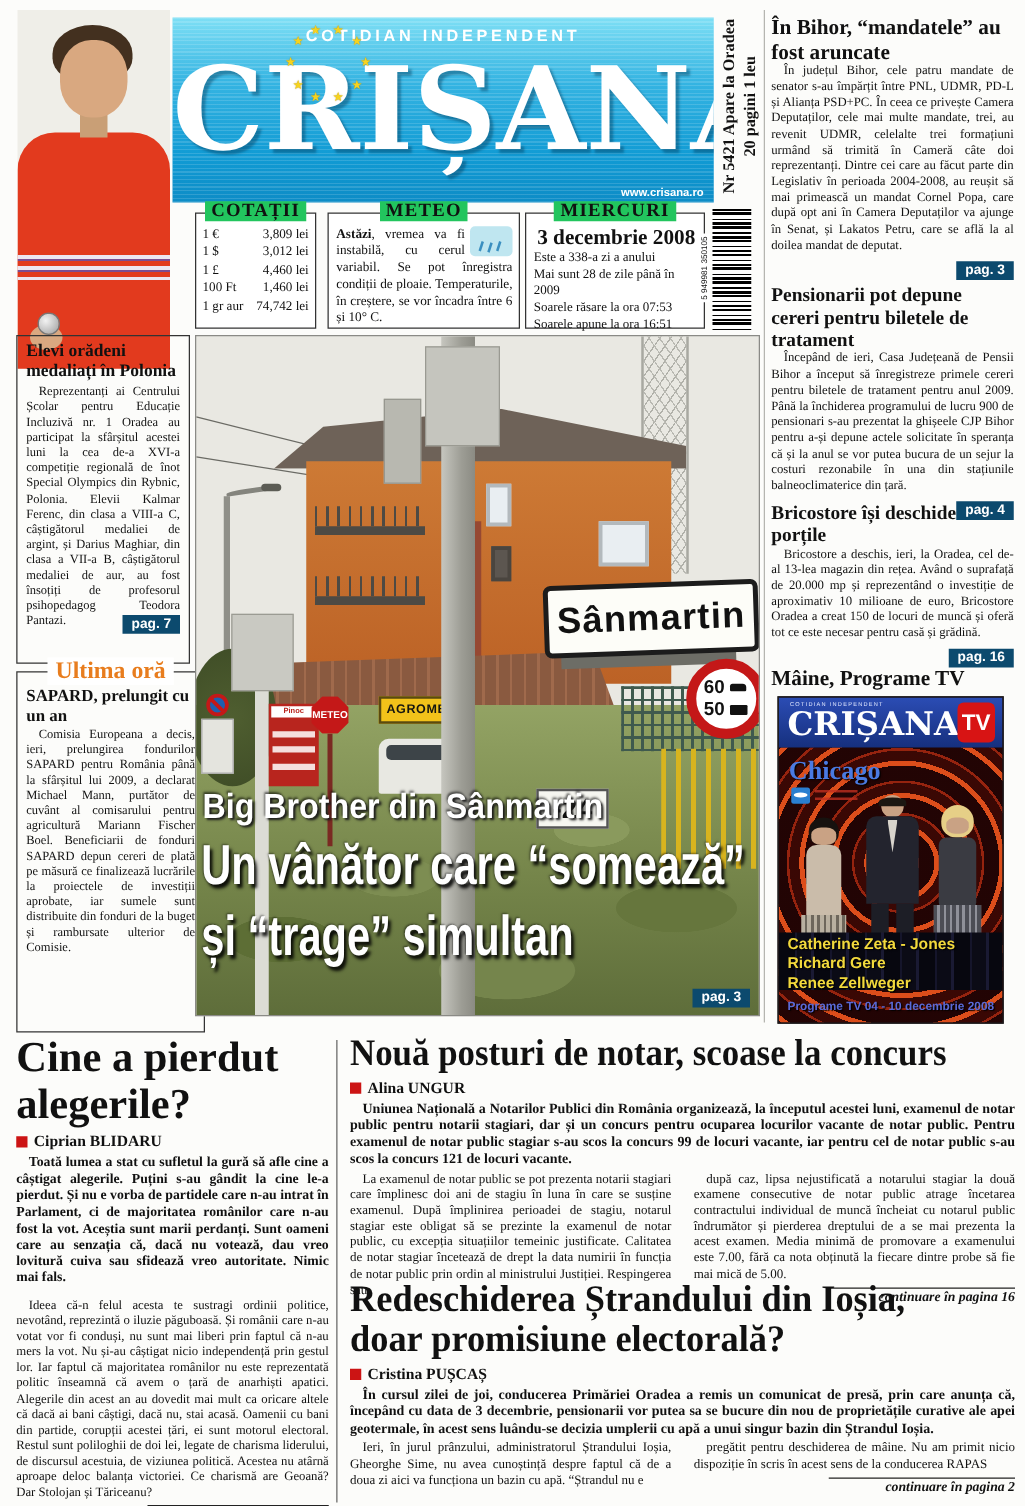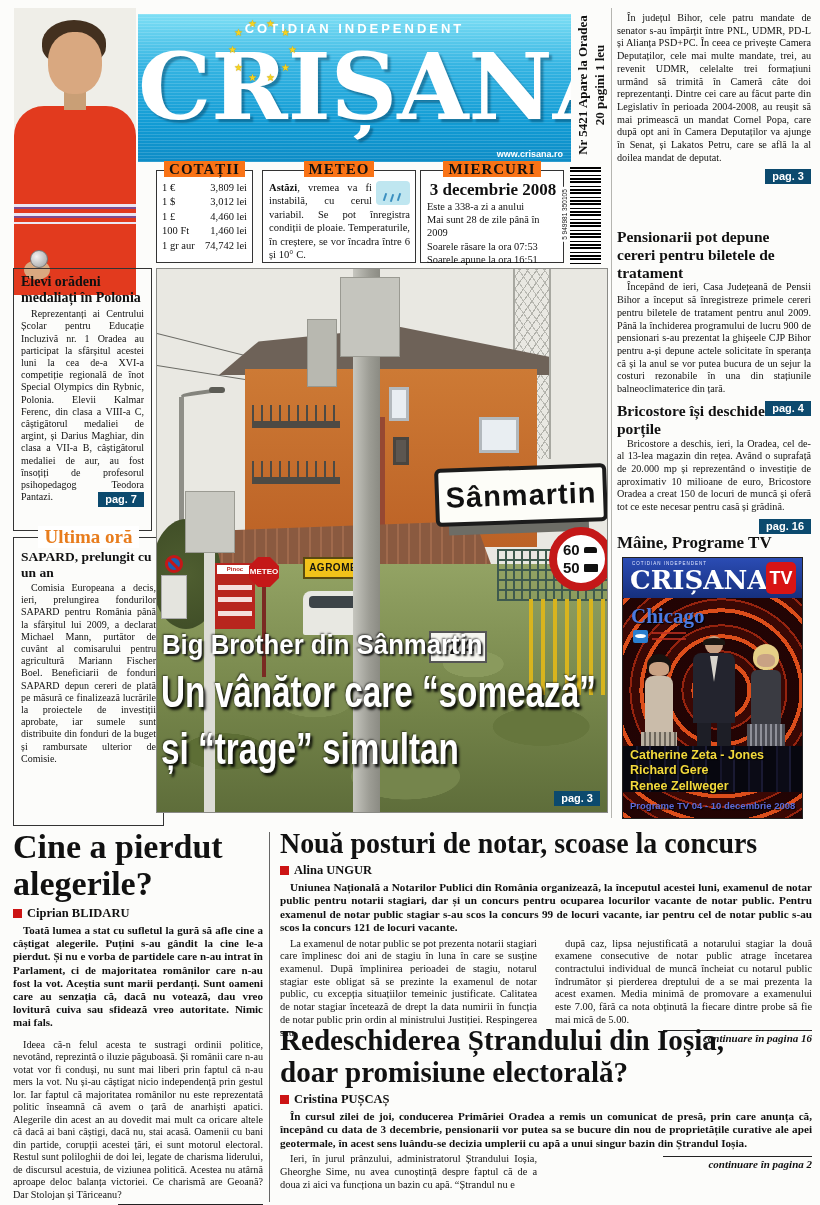--- a/index.html
+++ b/index.html
@@ -37,21 +37,21 @@
      font-weight:bold;font-size:9px;z-index:4;}
 
   .edition{left:574px;top:160px;width:150px;transform:rotate(-90deg);transform-origin:top left;
      font-weight:bold;font-size:13px;line-height:17px;text-align:center;white-space:nowrap;}
 
   .vline-right{left:611px;top:8px;width:1px;height:810px;background:#b5b5b0;}
 
   
   .infobox{border:1px solid #333;position:absolute;background:#fff;}
   .boxhead{position:absolute;top:-10px;left:0;right:0;text-align:center;font-weight:bold;font-size:15px;letter-spacing:1px;}
-  .boxhead span{background:#f97316;padding:0 5px;}
+  .boxhead span{background:#22c55e;padding:0 5px;}
   .cotatii{left:156px;top:170px;width:97px;height:93px;padding:10px 5px 2px 5px;}
   .cot-row{display:flex;justify-content:space-between;font-size:10.5px;line-height:14.4px;}
   .meteo{left:262px;top:170px;width:154px;height:93px;padding:10px 5px 2px 6px;}
   .meteo-text{font-size:10.6px;line-height:13.4px;text-align:justify;}
   .meteo-cloud{float:right;width:34px;height:24px;margin:0 0 2px 4px;border-radius:4px;
      background:#bfe6f0;position:relative;}
   .meteo-cloud i{position:absolute;width:2px;height:8px;background:#3a8fc0;transform:rotate(18deg);}
   .calendar{left:420px;top:170px;width:144px;height:93px;padding:9px 4px 18px 6px;}
   .cal-date{text-align:center;font-weight:bold;font-size:17px;line-height:20px;}
   .cal-line{font-size:10.4px;line-height:13.2px;}
@@ -294,20 +294,21 @@
     <div class="cal-line">Mai sunt 28 de zile până în 2009</div>
     <div class="cal-line">Soarele răsare la ora 07:53</div>
     <div class="cal-line">Soarele apune la ora 16:51</div>
   </div>
 
   <div class="abs barcode">
     <span>5 949981 350105</span>
   </div>
 
   <div class="abs art-bihor">
+    <div class="art-title">În Bihor, “mandatele” au fost aruncate</div>
     <div class="art-body">În județul Bihor, cele patru mandate de senator s-au împărțit între PNL, UDMR, PD-L și Alianța PSD+PC. În ceea ce privește Camera Deputaților, cele mai multe mandate, trei, au revenit UDMR, celelalte trei formațiuni urmând să trimită în Cameră câte doi reprezentanți. Dintre cei care au făcut parte din Legislativ în perioada 2004-2008, au reușit să mai primească un mandat Cornel Popa, care după opt ani în Camera Deputaților va ajunge în Senat, și Lakatos Petru, care se află la al doilea mandat de deputat.</div>
     <div class="badge-row"><span class="badge">pag. 3</span></div>
   </div>
 
   <div class="abs art-pensii">
     <div class="art-title">Pensionarii pot depune cereri pentru biletele de tratament</div>
     <div class="art-body">Începând de ieri, Casa Județeană de Pensii Bihor a început să înregistreze primele cereri pentru biletele de tratament pentru anul 2009. Până la închiderea programului de lucru 900 de pensionari s-au prezentat la ghișeele CJP Bihor pentru a-și depune actele solicitate în speranța că și la anul se vor putea bucura de un sejur la costuri rezonabile în una din stațiunile balneoclimaterice din țară.</div>
     <div class="badge-row"><span class="badge">pag. 4</span></div>
   </div>
 
@@ -466,18 +467,19 @@
       <div>doar promisiune electorală?</div>
     </div>
     <div class="byline">
         <span class="sq"></span>
         <span>Cristina PUȘCAȘ</span>
       </div>
     <div class="lead">În cursul zilei de joi, conducerea Primăriei Oradea a remis un comunicat de presă, prin care anunța că, începând cu data de 3 decembrie, pensionarii vor putea sa se bucure din nou de proprietățile curative ale apei geotermale, în acest sens luându-se decizia umplerii cu apă a unui singur bazin din Ștrandul Ioșia.</div>
     <div class="cols">
       <div class="col art-body">Ieri, în jurul prânzului, administratorul Ștrandului Ioșia, Gheorghe Sime, nu avea cunoștință despre faptul că de a doua zi aici va funcționa un bazin cu apă. “Ștrandul nu e</div>
       <div class="col">
+        <div class="art-body">pregătit pentru deschiderea de mâine. Nu am primit nicio dispoziție în scris în acest sens de la conducerea RAPAS</div>
         <div class="more">continuare în pagina 2</div>
       </div>
     </div>
   </div>
 
 </div>
 
 </body></html>

